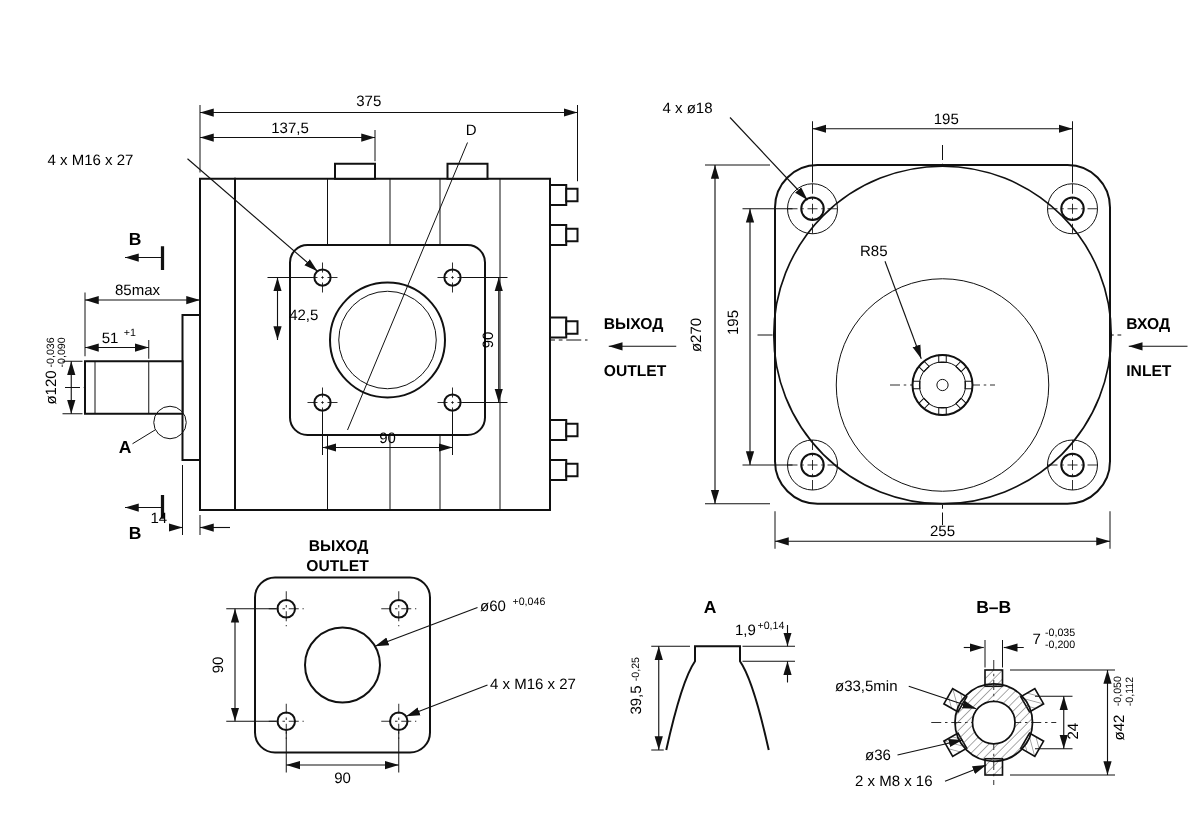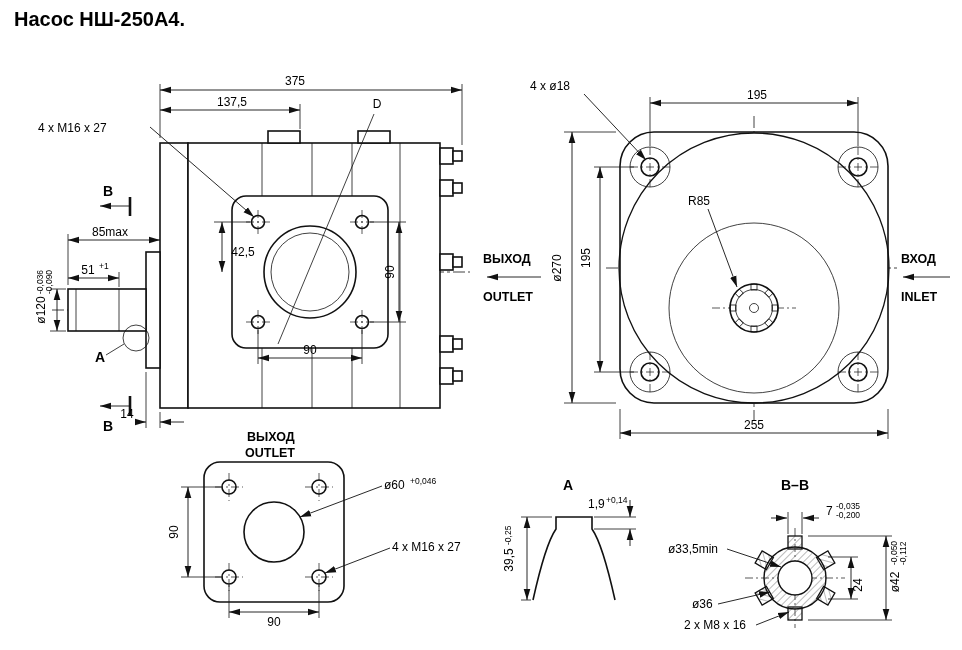--- a/index.html
+++ b/index.html
@@ -18,21 +18,20 @@
   .t1{fill:none;stroke:#111;stroke-width:0.8;}
   .dim{fill:none;stroke:#111;stroke-width:0.9;}
   .cl{fill:none;stroke:#111;stroke-width:0.8;stroke-dasharray:12 3 3 3;}
   .clS{fill:none;stroke:#111;stroke-width:0.7;stroke-dasharray:8 3 2 3;}
   .thick{stroke:#111;stroke-width:2.6;}
 </style>
 </head>
 <body>
 
 <div class="page">
-  <div class="title">Насос НШ-250А4.</div>
 
   <svg width="962" height="650" viewBox="0 0 962 650">
     <defs>
       <marker id="arr" markerWidth="12" markerHeight="10" refX="11" refY="4" orient="auto-start-reverse" markerUnits="userSpaceOnUse">
         <path d="M11,4 L0,0.7 L0,7.3 Z" fill="#111"></path>
       </marker>
       <pattern id="hatch" width="5" height="5" patternUnits="userSpaceOnUse" patternTransform="rotate(45)">
         <line x1="0" y1="0" x2="0" y2="5" stroke="#555" stroke-width="0.8"></line>
       </pattern>
     </defs>

